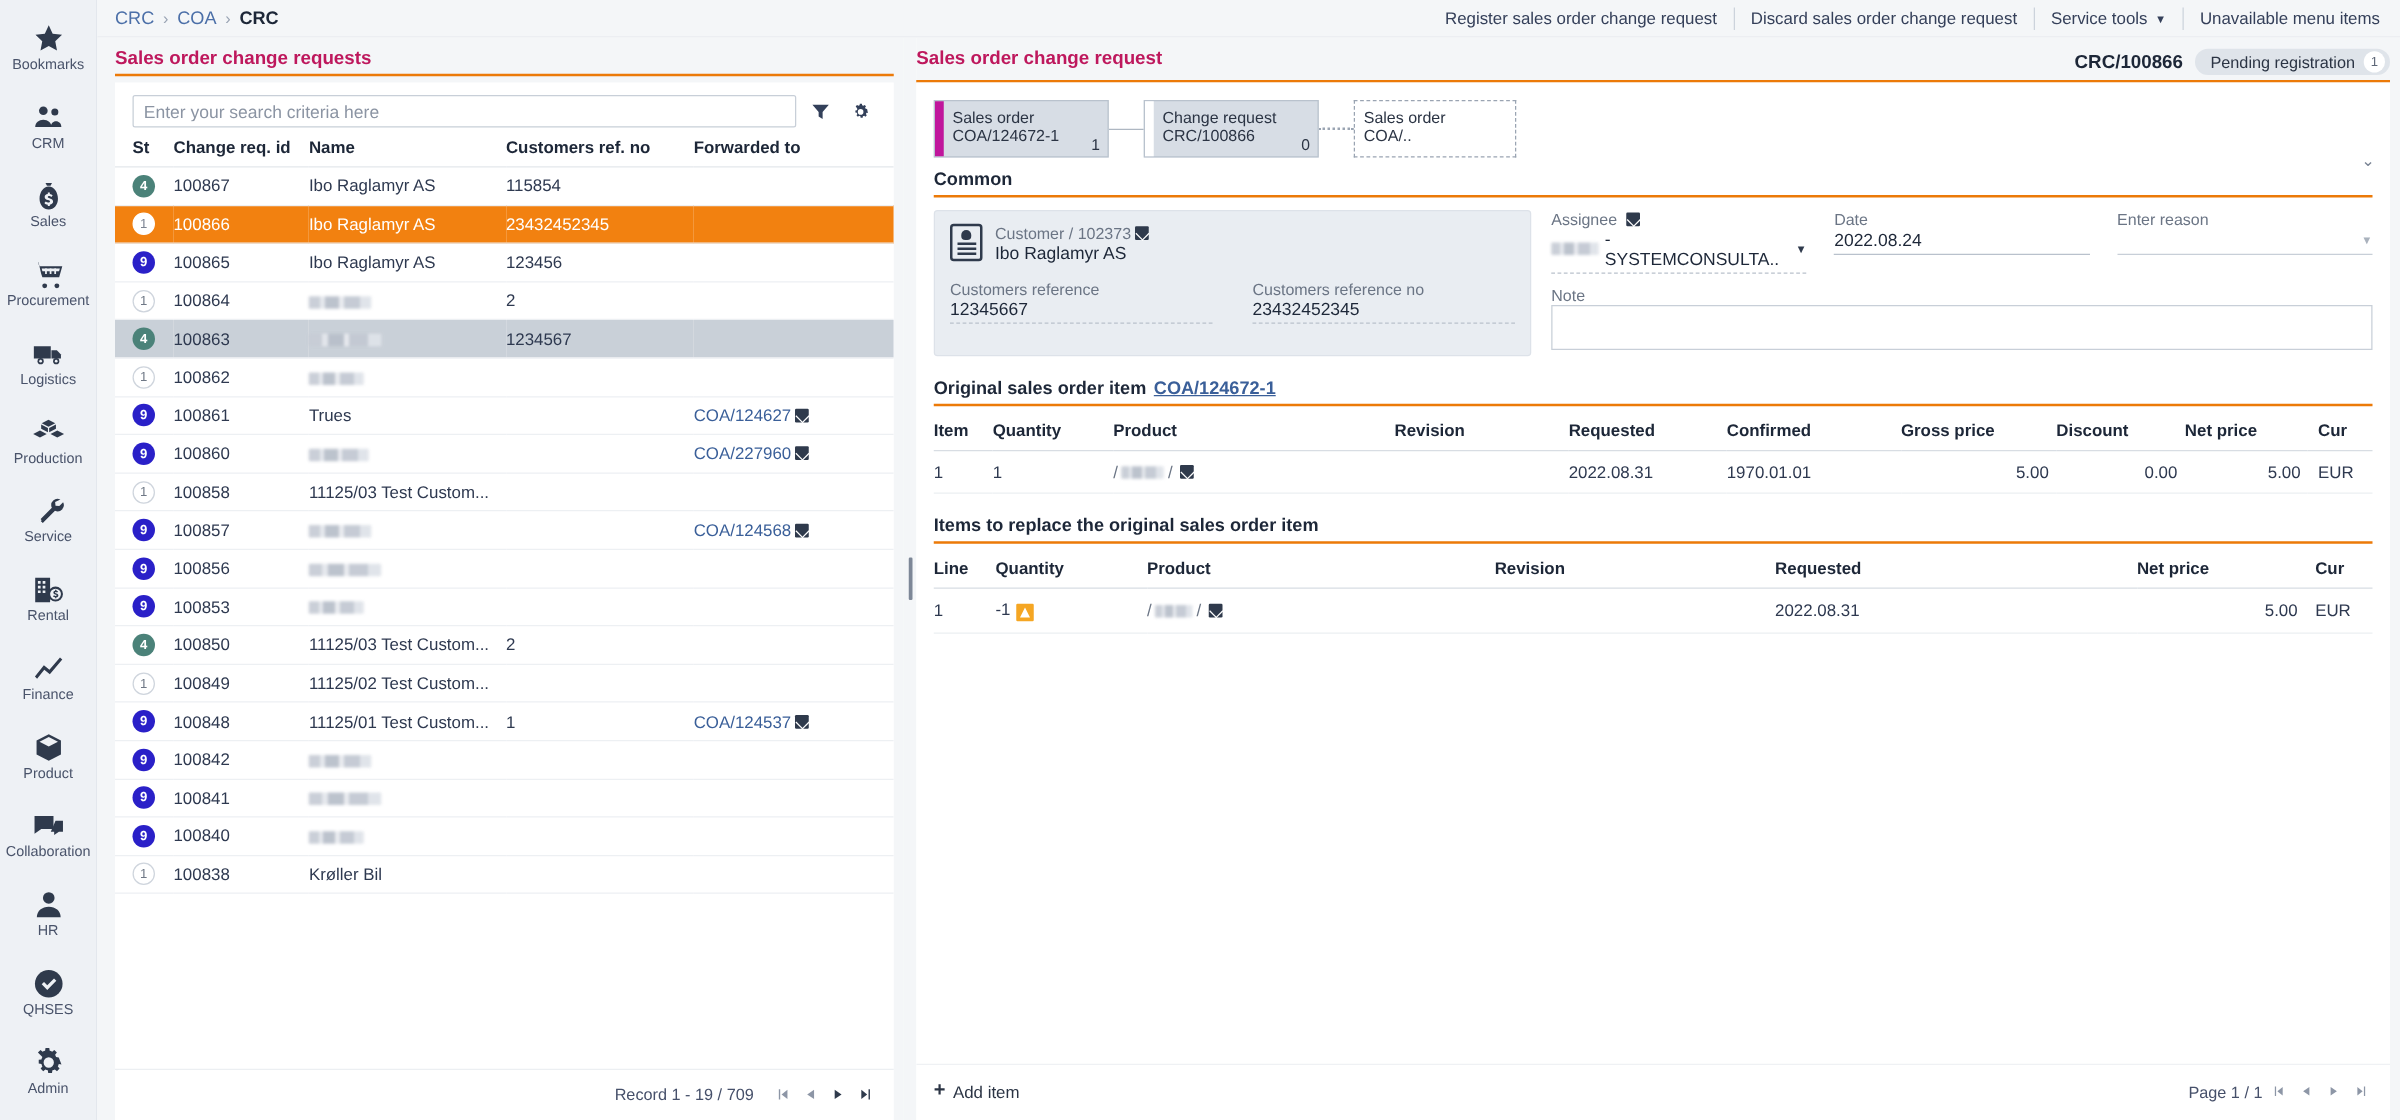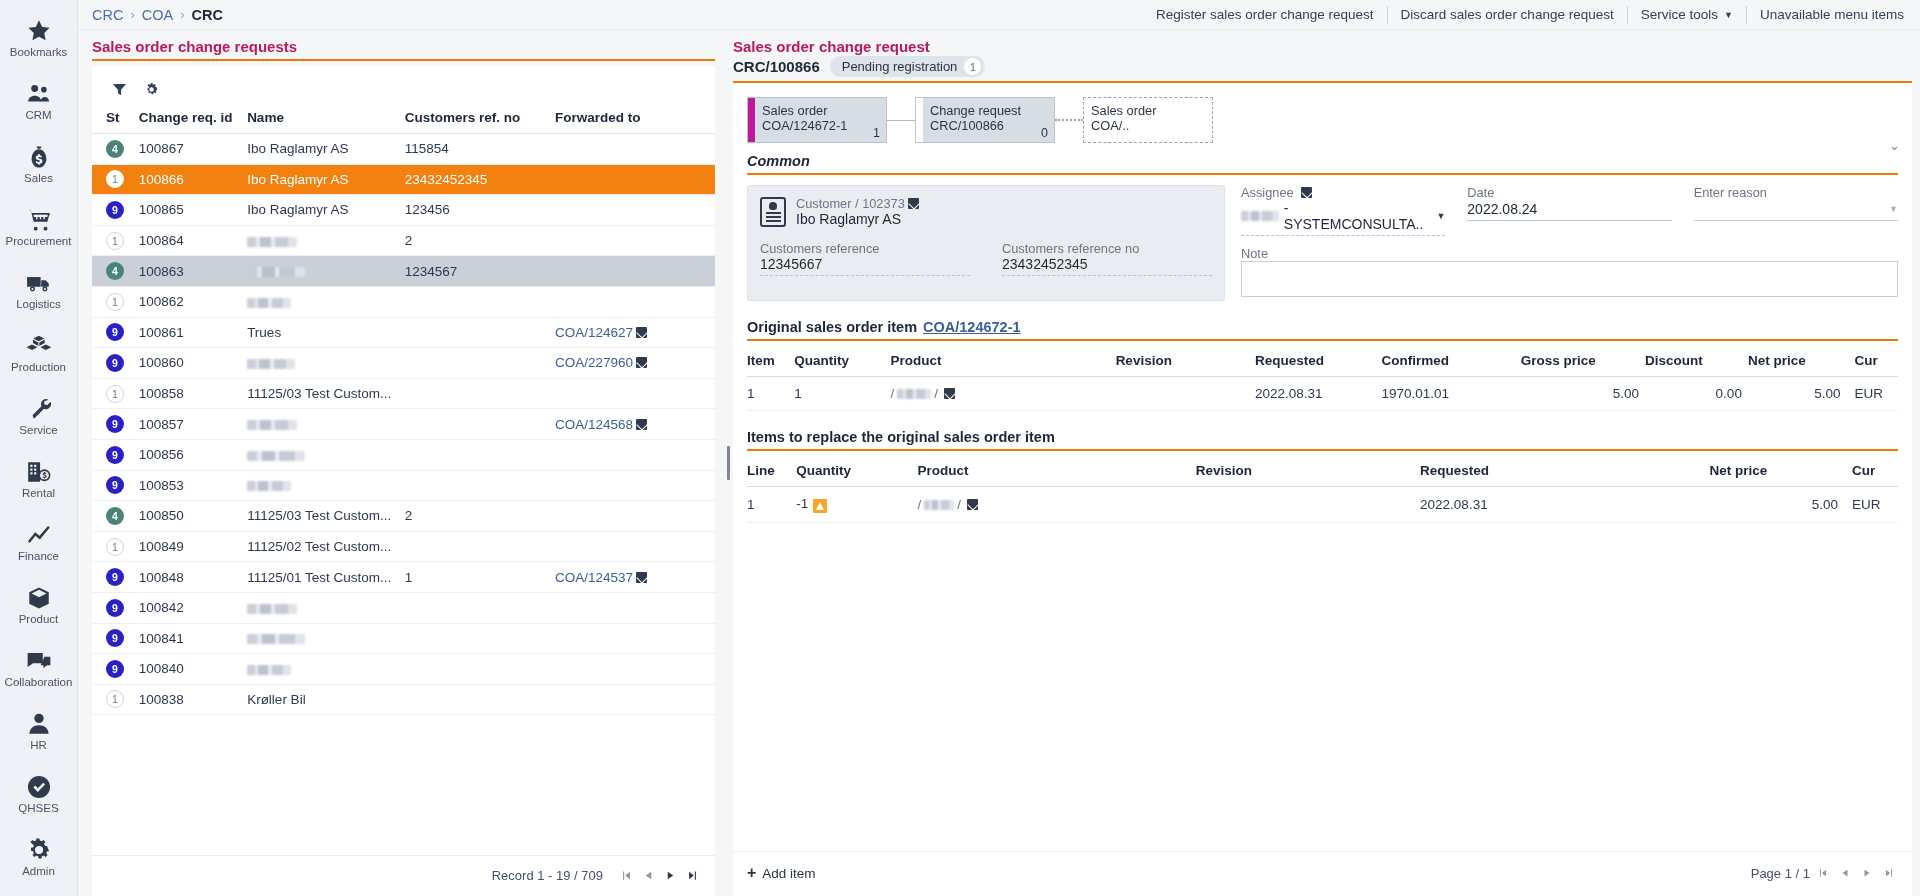--- a/index.html
+++ b/index.html
@@ -147,21 +147,21 @@
     width: 10px; min-width: 10px; background: #f4f6f8;
     display: flex; align-items: center; justify-content: center; cursor: col-resize;
   }
   .splitter .grip { width: 3px; height: 34px; background: #7d8797; border-radius: 1px; }
 
   
   .rpanel {
     flex: 1; background: #f4f6f8; padding: 8px 8px 0 0;
     display: flex; flex-direction: column; min-height: 0;
   }
-  .rhead { display: flex; align-items: flex-start; flex-direction: column; }
+  .rhead { display: flex; align-items: flex-start; }
   .rhead-left { flex: 1; }
   .rhead-right { display: flex; align-items: center; gap: 10px; padding-top: 1px; }
   .rec-id { font-size: 15px; font-weight: bold; color: #1d2738; }
   .pill {
     background: #dfe4ea; color: #2b3444; font-size: 13px;
     border-radius: 11px; padding: 2px 4px 2px 12px;
     display: flex; align-items: center; gap: 7px;
   }
   .pill-n {
     width: 17px; height: 17px; border-radius: 50%; background: #fff;
@@ -188,30 +188,30 @@
   }
   .wf-link { width: 28px; height: 1px; background: #aeb7c2; }
   .wf-link.dash {
     width: 28px; height: 0; border-top: 2px dotted #9aa4b2; background: none;
   }
   .collapse-chev {
     position: absolute; right: 12px; bottom: 2px; color: #7c8696;
     font-size: 13px; cursor: pointer; line-height: 10px;
   }
 
-  .sect { padding: 0 14px; font-style: italic; }
+  .sect { padding: 0 14px; }
   .sect-title { font-size: 14.5px; font-weight: bold; color: #1d2738; }
   .sect-rule { height: 2px; background: #ec7a08; margin: 4px 0 0 0; }
 
   .common-grid { display: flex; gap: 16px; padding: 10px 14px 0 14px; }
   .cust-box {
     width: 478px; background: #e9edf2; border: 1px solid #dde2e9;
     border-radius: 3px; padding: 10px 12px 14px 12px;
   }
-  .cust-top { display: flex; gap: 10px; align-items: center; }
+  .cust-top { display: flex; gap: 10px; }
   .cust-ico {
     width: 26px; height: 30px; border: 2px solid #2f3a4c; border-radius: 3px;
     display: flex; flex-direction: column; align-items: center; justify-content: center; gap: 2px;
   }
   .cust-ico .hd { width: 8px; height: 8px; border-radius: 50% 50% 40% 40%; background: #2f3a4c; }
   .cust-ico .ln { width: 15px; height: 2px; background: #2f3a4c; }
   .lbl { font-size: 12.8px; color: #6b7585; }
   .val { font-size: 14px; color: #1d2738; }
   .cust-flds { display: flex; gap: 32px; margin-top: 14px; }
   .fld { flex: 1; }
@@ -461,20 +461,21 @@
     <div class="panels">
 
       <div class="lpanel">
         <div class="panel-head">
           <div class="panel-title">Sales order change requests</div>
           <div class="orange-rule"></div>
         </div>
 
         <div class="lcard">
           <div class="searchrow">
+            <input class="searchbox" value="" placeholder="Enter your search criteria here" style="">
             <span class="sicon">
               <svg viewBox="0 0 16 16" width="15" height="15">
                   <path d="M1 2h14l-5.3 6.2V14L6.3 12V8.2z"></path>
                 </svg>
             </span>
             <span class="sicon">
               <svg viewBox="0 0 24 24" width="15" height="15">
                   <path d="M12 8.4a3.6 3.6 0 100 7.2 3.6 3.6 0 000-7.2zm9.3 5l-1.9-.3c-.1.6-.4 1.2-.7 1.7l1.2 1.5-1.8 1.8-1.5-1.2c-.5.3-1.1.6-1.7.7l-.3 1.9h-2.6l-.3-1.9c-.6-.1-1.2-.4-1.7-.7l-1.5 1.2-1.8-1.8 1.2-1.5c-.3-.5-.6-1.1-.7-1.7l-1.9-.3v-2.6l1.9-.3c.1-.6.4-1.2.7-1.7L5.7 4.9l1.8-1.8L9 4.3c.5-.3 1.1-.6 1.7-.7l.3-1.9h2.6l.3 1.9c.6.1 1.2.4 1.7.7l1.5-1.2 1.8 1.8-1.2 1.5c.3.5.6 1.1.7 1.7l1.9.3z"></path>
                 </svg>
             </span>

